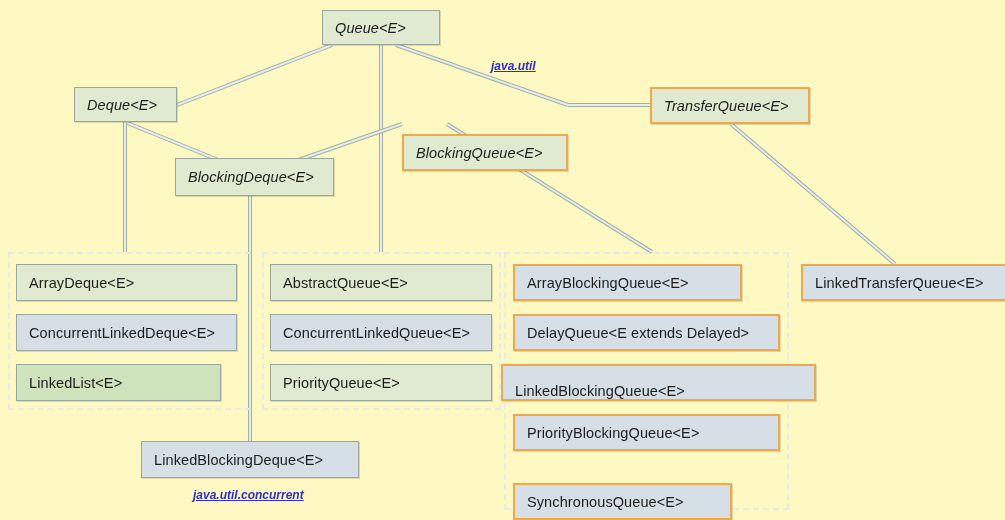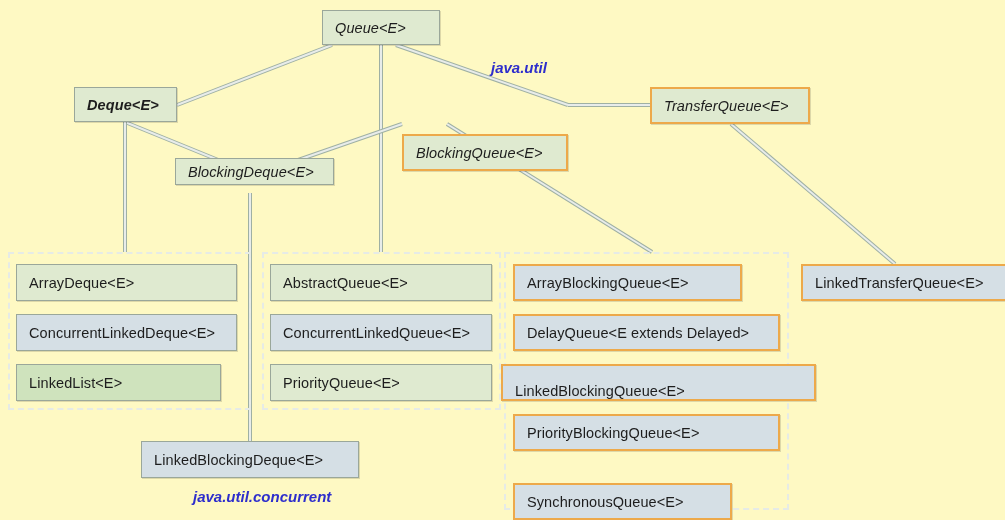--- a/index.html
+++ b/index.html
@@ -49,23 +49,24 @@
   }
   .group {
     position: absolute;
     box-sizing: border-box;
     border: 2px dashed #e6ebe6;
     z-index: 1;
   }
   .pkg-label {
     position: absolute;
     color: #2e2ecc;
-    font-size: 15px;
+    font-size: 12px;
     font-style: italic;
     font-weight: bold;
+    text-decoration: underline;
     white-space: nowrap;
     z-index: 4;
   }
 </style>
 </head>
 <body>
 
 <div id="diagram">
 
   <svg id="edges" viewBox="0 0 1005 520" width="1005" height="520">
@@ -93,30 +94,30 @@
 
   <div id="groups-layer">
       <div class="group" style="left: 8px; top: 252px; width: 243px; height: 158px;"></div>
       <div class="group" style="left: 262px; top: 252px; width: 239px; height: 158px;"></div>
       <div class="group" style="left: 504px; top: 252px; width: 285px; height: 258px;"></div>
     </div>
   <div id="nodes-layer">
       <div class="node fill-green-pale bd-gray iface" style="left: 322px; top: 10px; width: 118px; height: 35px;">
         <span>Queue&lt;E&gt;</span>
       </div>
-      <div class="node fill-green-pale bd-gray iface" style="left: 74px; top: 87px; width: 103px; height: 35px; font-weight: bold;">
+      <div class="node fill-green-pale bd-gray iface" style="left: 74px; top: 87px; width: 103px; height: 35px;">
         <span>Deque&lt;E&gt;</span>
       </div>
       <div class="node fill-green-pale bd-orange iface" style="left: 402px; top: 87px; width: 166px; height: 37px; margin-top: 47px;">
         <span>BlockingQueue&lt;E&gt;</span>
       </div>
       <div class="node fill-green-pale bd-orange iface" style="left: 650px; top: 87px; width: 160px; height: 37px;">
         <span>TransferQueue&lt;E&gt;</span>
       </div>
-      <div class="node fill-green-pale bd-gray iface" style="left: 175px; top: 158px; width: 159px; height: 27px;">
+      <div class="node fill-green-pale bd-gray iface" style="left: 175px; top: 158px; width: 159px; height: 38px;">
         <span>BlockingDeque&lt;E&gt;</span>
       </div>
       <div class="node fill-green-pale bd-gray" style="left: 16px; top: 264px; width: 221px; height: 37px;">
         <span>ArrayDeque&lt;E&gt;</span>
       </div>
       <div class="node fill-blue bd-gray" style="left: 16px; top: 314px; width: 221px; height: 37px;">
         <span>ConcurrentLinkedDeque&lt;E&gt;</span>
       </div>
       <div class="node fill-green bd-gray" style="left: 16px; top: 364px; width: 205px; height: 37px;">
         <span>LinkedList&lt;E&gt;</span>

